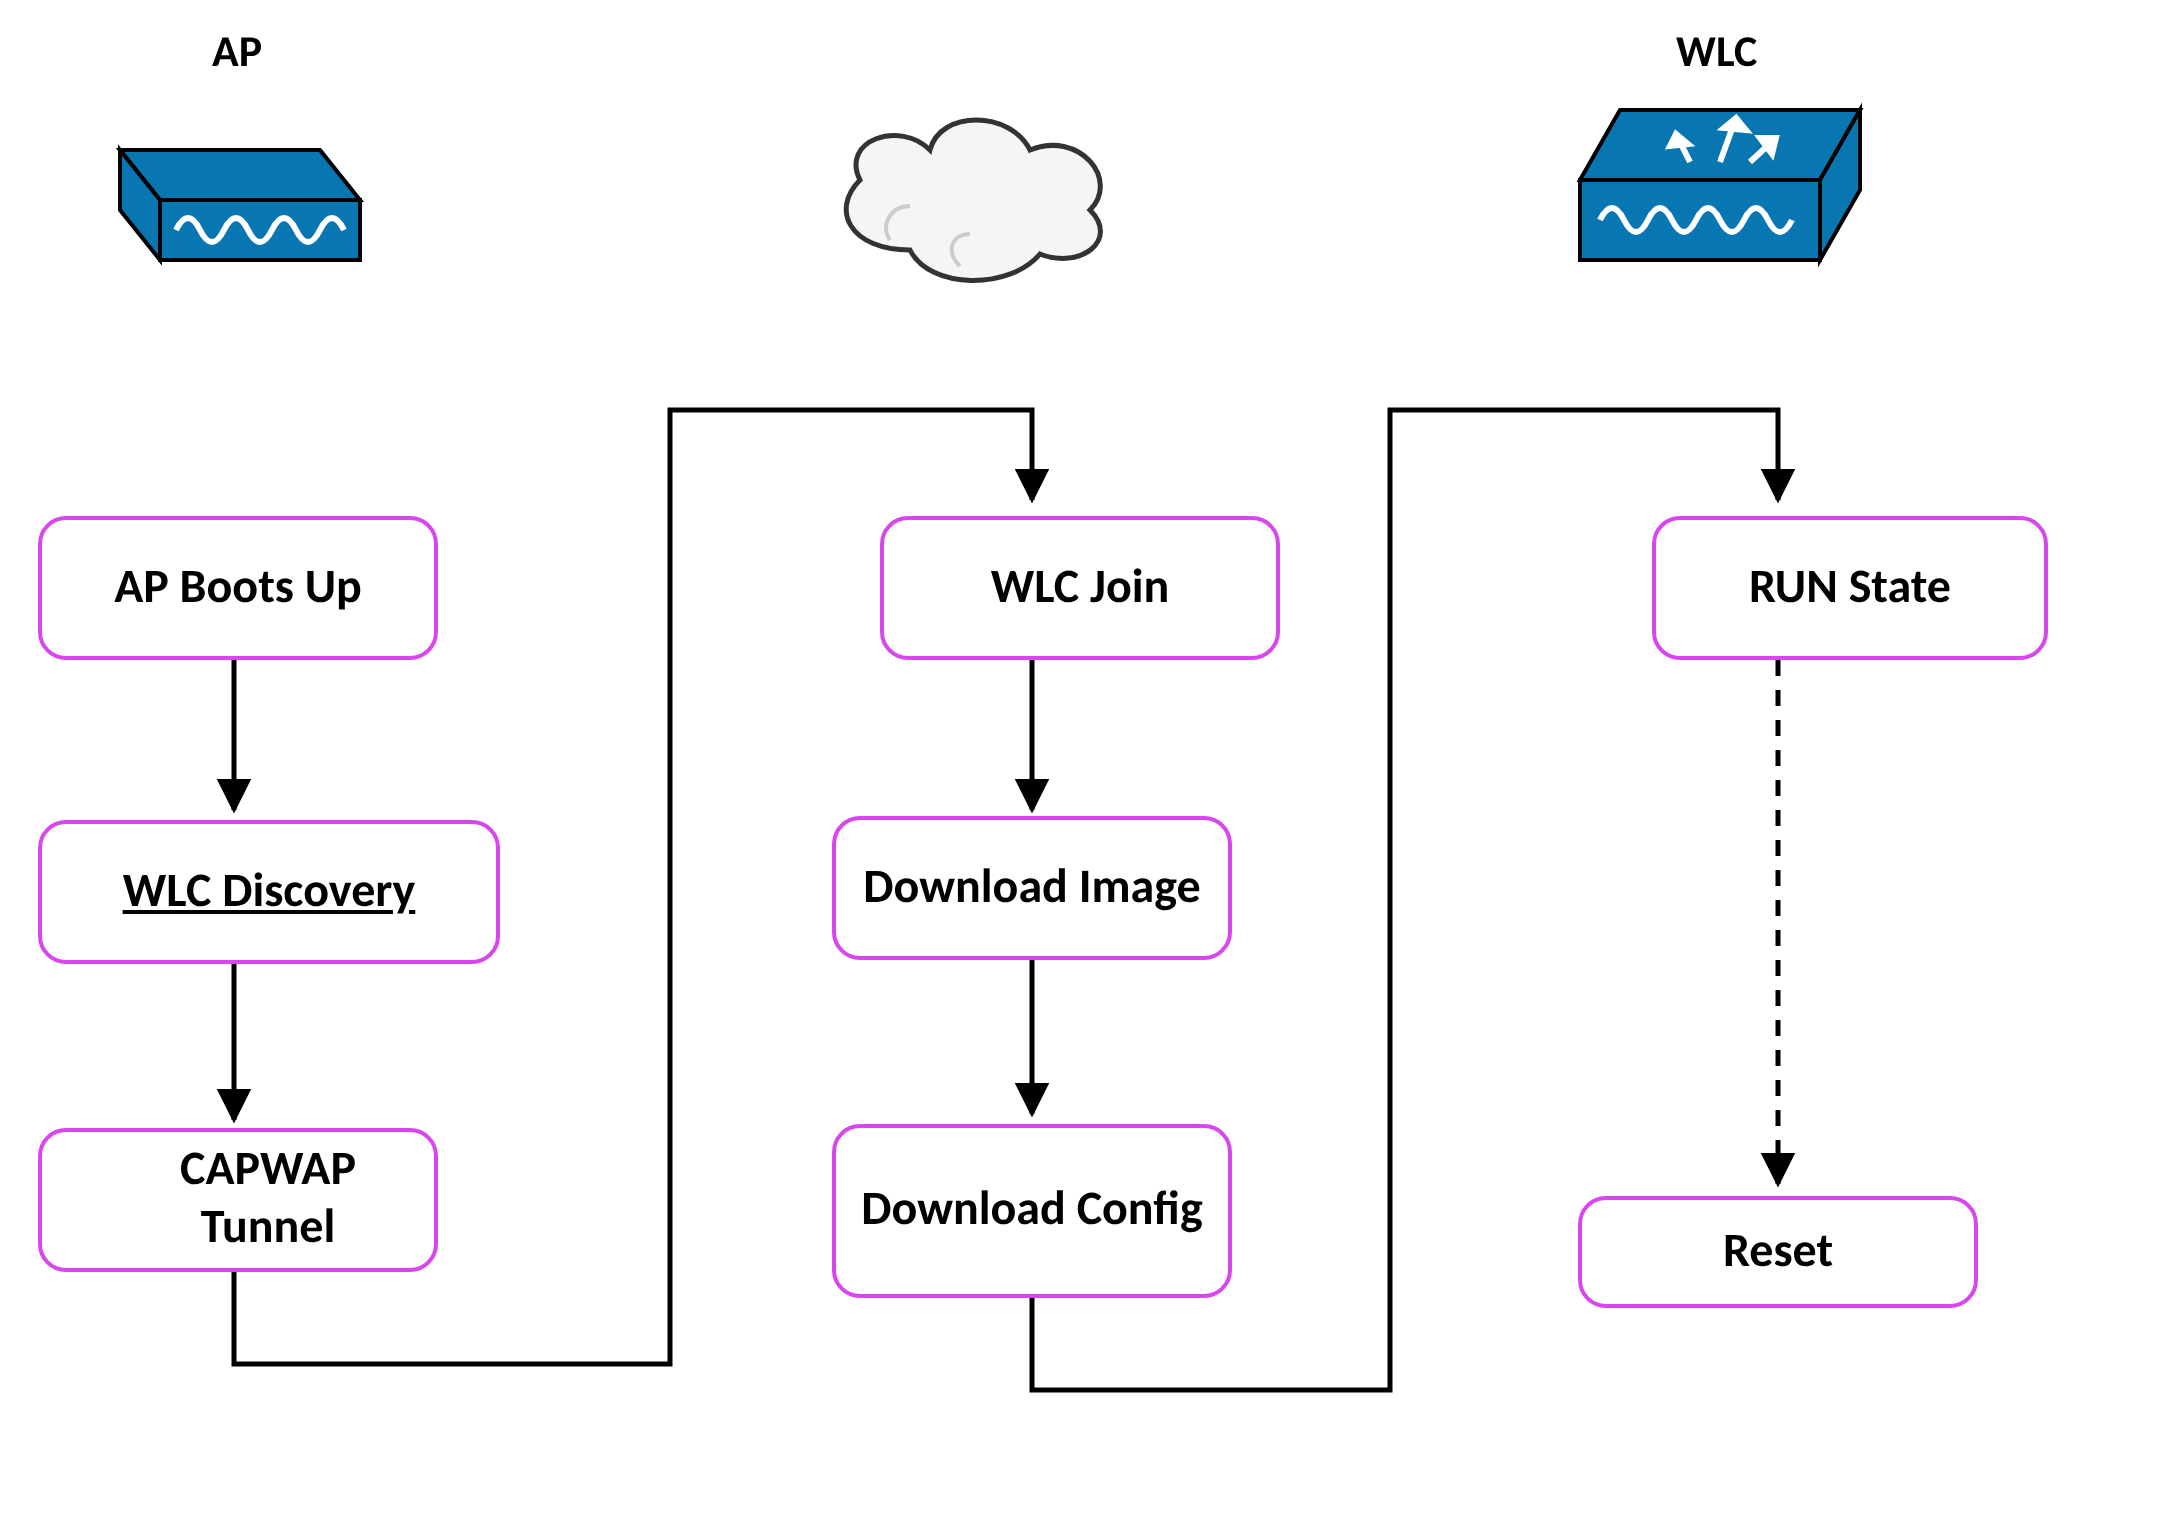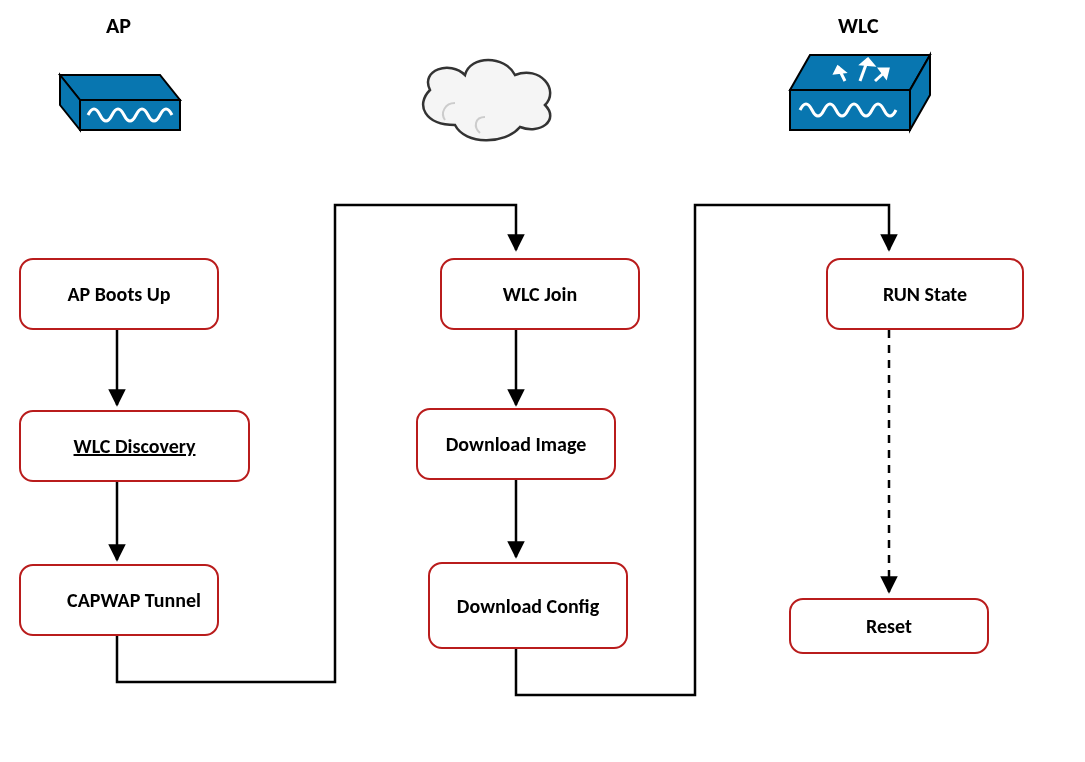--- a/index.html
+++ b/index.html
@@ -13,27 +13,27 @@
       position: relative;
     }
     .header-label {
       position: absolute;
       font-size: 22px;
       font-weight: bold;
       color: #000;
     }
     .box {
       position: absolute;
-      border: 2px solid #b91c1c;
+      border: 2px solid #d946ef;
       border-radius: 14px;
       background: #fff;
       display: flex;
       align-items: center;
       justify-content: center;
-      font-size: 20px;
+      font-size: 24px;
       font-weight: bold;
       color: #000;
       text-align: center;
       padding: 0 10px;
       line-height: 1.2;
     }
     .svg-layer {
       position: absolute;
       top: 0;
       left: 0;
@@ -109,21 +109,21 @@
 <div class="box" style="left:19px; top:564px; width:200px; height:72px;padding-left:40px;">
   <span>CAPWAP Tunnel</span>
 </div>
 
 <div class="box" style="left:440px; top:258px; width:200px; height:72px;">
   <span>WLC Join</span>
 </div>
 <div class="box" style="left:416px; top:408px; width:200px; height:72px;">
   <span>Download Image</span>
 </div>
-<div class="box" style="left:416px; top:562px; width:200px; height:87px;margin-left:12px;">
+<div class="box" style="left:416px; top:562px; width:200px; height:87px;">
   <span>Download Config</span>
 </div>
 
 <div class="box" style="left:826px; top:258px; width:198px; height:72px;">
   <span>RUN State</span>
 </div>
 <div class="box" style="left:789px; top:598px; width:200px; height:56px;">
   <span>Reset</span>
 </div>
 

